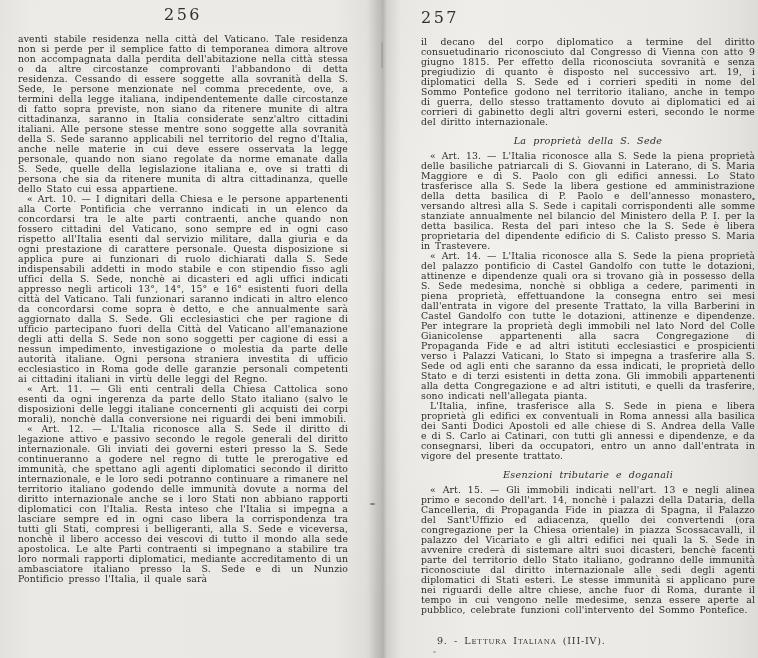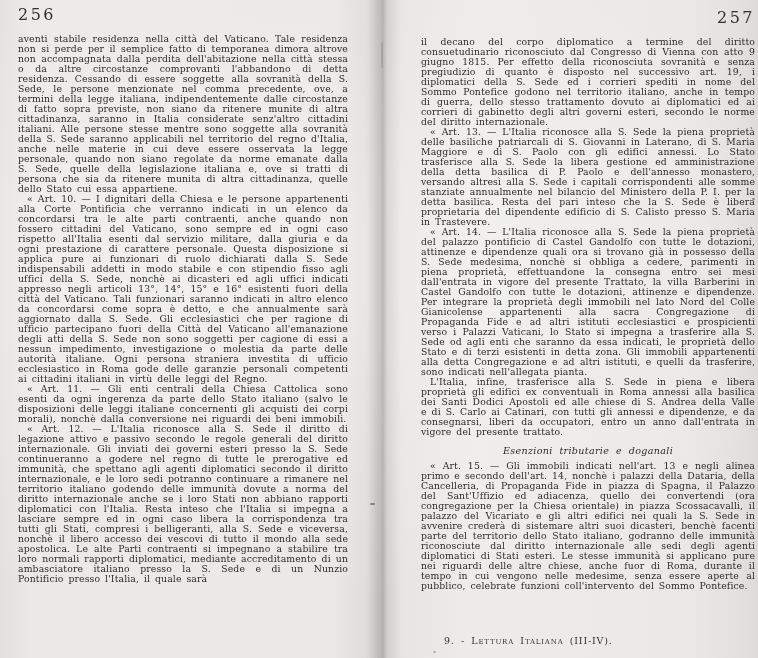--- a/index.html
+++ b/index.html
@@ -22,22 +22,22 @@
     background: linear-gradient(90deg, rgba(60,55,50,0) 0%, rgba(60,55,50,0.10) 42%, rgba(60,55,50,0.22) 50%, rgba(60,55,50,0.06) 62%, rgba(60,55,50,0) 100%);
     pointer-events: none;
   }
   .page { position: absolute; top: 0; }
   .page-left  { left: 18px;  top: 5px; width: 330px; }
   .page-right { left: 421px; top: 8px; width: 334px; }
   .page-number {
     font-size: 16px; letter-spacing: 2.5px; color: #32302d;
     height: 20px; line-height: 20px;
   }
-  .page-number.pn-left  { text-align: left; }
-  .page-number.pn-right { text-align: right; }
+  .page-number.pn-left  { text-align: center; }
+  .page-number.pn-right { }
   .page-body { margin-top: 9px; }
   .page-body p {
     margin: 0;
     font-size: 9.3px;
     line-height: 10px;
     text-align: justify;
     text-indent: 9px;
     word-spacing: 1.8px;
     letter-spacing: 0.12px;
     color: #2e2b28;
@@ -49,21 +49,21 @@
     line-height: 10px;
     font-style: italic;
     font-weight: normal;
     text-align: center;
     word-spacing: 3.5px;
     letter-spacing: 0.3px;
     color: #2e2b28;
   }
   .book-footer {
     position: absolute;
-    left: 23px; top: 627px;
+    left: 16px; top: 627px;
     font-size: 9.5px;
     font-variant: small-caps;
     letter-spacing: 0.8px;
     word-spacing: 2.5px;
     color: #35322f;
   }
   .speck { position: absolute; background: rgba(70,65,60,0.55); border-radius: 50%; pointer-events: none; }
   .speck-1 { left: 752px; top: 198px; width: 3px; height: 2px; }
   .speck-2 { left: 370px; top: 503px; width: 5px; height: 1.5px; border-radius: 1px; }
   .speck-3 { left: 381px; top: 42px;  width: 2px; height: 26px; border-radius: 2px; background: rgba(70,65,60,0.18); }
@@ -83,20 +83,21 @@
       <p>« Art. 12. — L'Italia riconosce alla S. Sede il diritto di legazione attivo e passivo secondo le regole generali del diritto internazionale. Gli inviati dei governi esteri presso la S. Sede continueranno a godere nel regno di tutte le prerogative ed immunità, che spettano agli agenti diplomatici secondo il diritto internazionale, e le loro sedi potranno continuare a rimanere nel territorio italiano godendo delle immunità dovute a norma del diritto internazionale anche se i loro Stati non abbiano rapporti diplomatici con l'Italia. Resta inteso che l'Italia si impegna a lasciare sempre ed in ogni caso libera la corrispondenza tra tutti gli Stati, compresi i belligeranti, alla S. Sede e viceversa, nonchè il libero accesso dei vescovi di tutto il mondo alla sede apostolica. Le alte Parti contraenti si impegnano a stabilire tra loro normali rapporti diplomatici, mediante accreditamento di un ambasciatore italiano presso la S. Sede e di un Nunzio Pontificio presso l'Italia, il quale sarà</p>
     </div>
   </div>
 
   <div class="gutter-shadow"></div>
 
   <div class="page page-right">
     <div class="page-number pn-right">257</div>
     <div class="page-body">
       <p class="continuation">il decano del corpo diplomatico a termine del diritto consuetudinario riconosciuto dal Congresso di Vienna con atto 9 giugno 1815. Per effetto della riconosciuta sovranità e senza pregiudizio di quanto è disposto nel successivo art. 19, i diplomatici della S. Sede ed i corrieri spediti in nome del Sommo Pontefice godono nel territorio italiano, anche in tempo di guerra, dello stesso trattamento dovuto ai diplomatici ed ai corrieri di gabinetto degli altri governi esteri, secondo le norme del diritto internazionale.</p>
+      <h3 class="section-heading">La proprietà della S. Sede</h3>
       <p>« Art. 13. — L'Italia riconosce alla S. Sede la piena proprietà delle basiliche patriarcali di S. Giovanni in Laterano, di S. Maria Maggiore e di S. Paolo con gli edifici annessi. Lo Stato trasferisce alla S. Sede la libera gestione ed amministrazione della detta basilica di P. Paolo e dell'annesso monastero, versando altresì alla S. Sede i capitali corrispondenti alle somme stanziate annualmente nel bilancio del Ministero della P. I. per la detta basilica. Resta del pari inteso che la S. Sede è libera proprietaria del dipendente edificio di S. Calisto presso S. Maria in Trastevere.</p>
       <p>« Art. 14. — L'Italia riconosce alla S. Sede la piena proprietà del palazzo pontificio di Castel Gandolfo con tutte le dotazioni, attinenze e dipendenze quali ora si trovano già in possesso della S. Sede medesima, nonchè si obbliga a cedere, parimenti in piena proprietà, effettuandone la consegna entro sei mesi dall'entrata in vigore del presente Trattato, la villa Barberini in Castel Gandolfo con tutte le dotazioni, attinenze e dipendenze. Per integrare la proprietà degli immobili nel lato Nord del Colle Gianicolense appartenenti alla sacra Congregazione di Propaganda Fide e ad altri istituti ecclesiastici e prospicienti verso i Palazzi Vaticani, lo Stato si impegna a trasferire alla S. Sede od agli enti che saranno da essa indicati, le proprietà dello Stato e di terzi esistenti in detta zona. Gli immobili appartenenti alla detta Congregazione e ad altri istituti, e quelli da trasferire, sono indicati nell'allegata pianta.</p>
       <p>L'Italia, infine, trasferisce alla S. Sede in piena e libera proprietà gli edifici ex conventuali in Roma annessi alla basilica dei Santi Dodici Apostoli ed alle chiese di S. Andrea della Valle e di S. Carlo ai Catinari, con tutti gli annessi e dipendenze, e da consegnarsi, liberi da occupatori, entro un anno dall'entrata in vigore del presente trattato.</p>
       <h3 class="section-heading">Esenzioni tributarie e doganali</h3>
       <p>« Art. 15. — Gli immobili indicati nell'art. 13 e negli alinea primo e secondo dell'art. 14, nonchè i palazzi della Dataria, della Cancelleria, di Propaganda Fide in piazza di Spagna, il Palazzo del Sant'Uffizio ed adiacenza, quello dei convertendi (ora congregazione per la Chiesa orientale) in piazza Scossacavalli, il palazzo del Vicariato e gli altri edifici nei quali la S. Sede in avvenire crederà di sistemare altri suoi dicasteri, benchè facenti parte del territorio dello Stato italiano, godranno delle immunità riconosciute dal diritto internazionale alle sedi degli agenti diplomatici di Stati esteri. Le stesse immunità si applicano pure nei riguardi delle altre chiese, anche fuor di Roma, durante il tempo in cui vengono nelle medesime, senza essere aperte al pubblico, celebrate funzioni coll'intervento del Sommo Pontefice.</p>
     </div>
     <div class="book-footer">9. - Lettura Italiana (III-IV).</div>
   </div>
 
   <div class="speck speck-1"></div>

